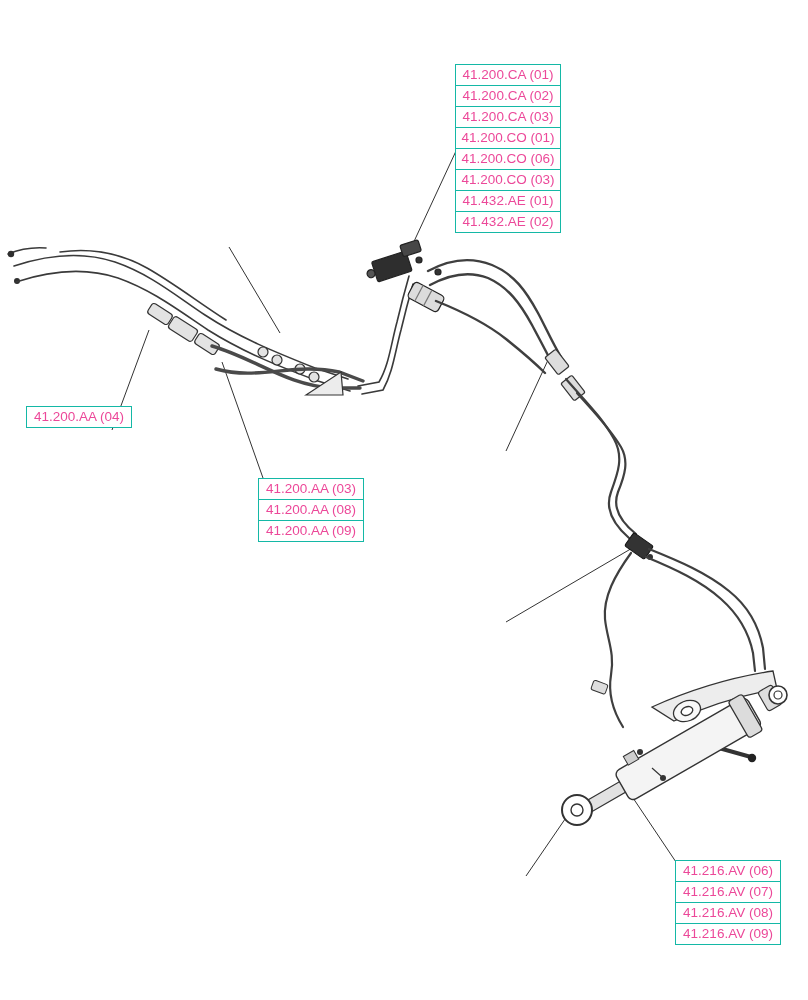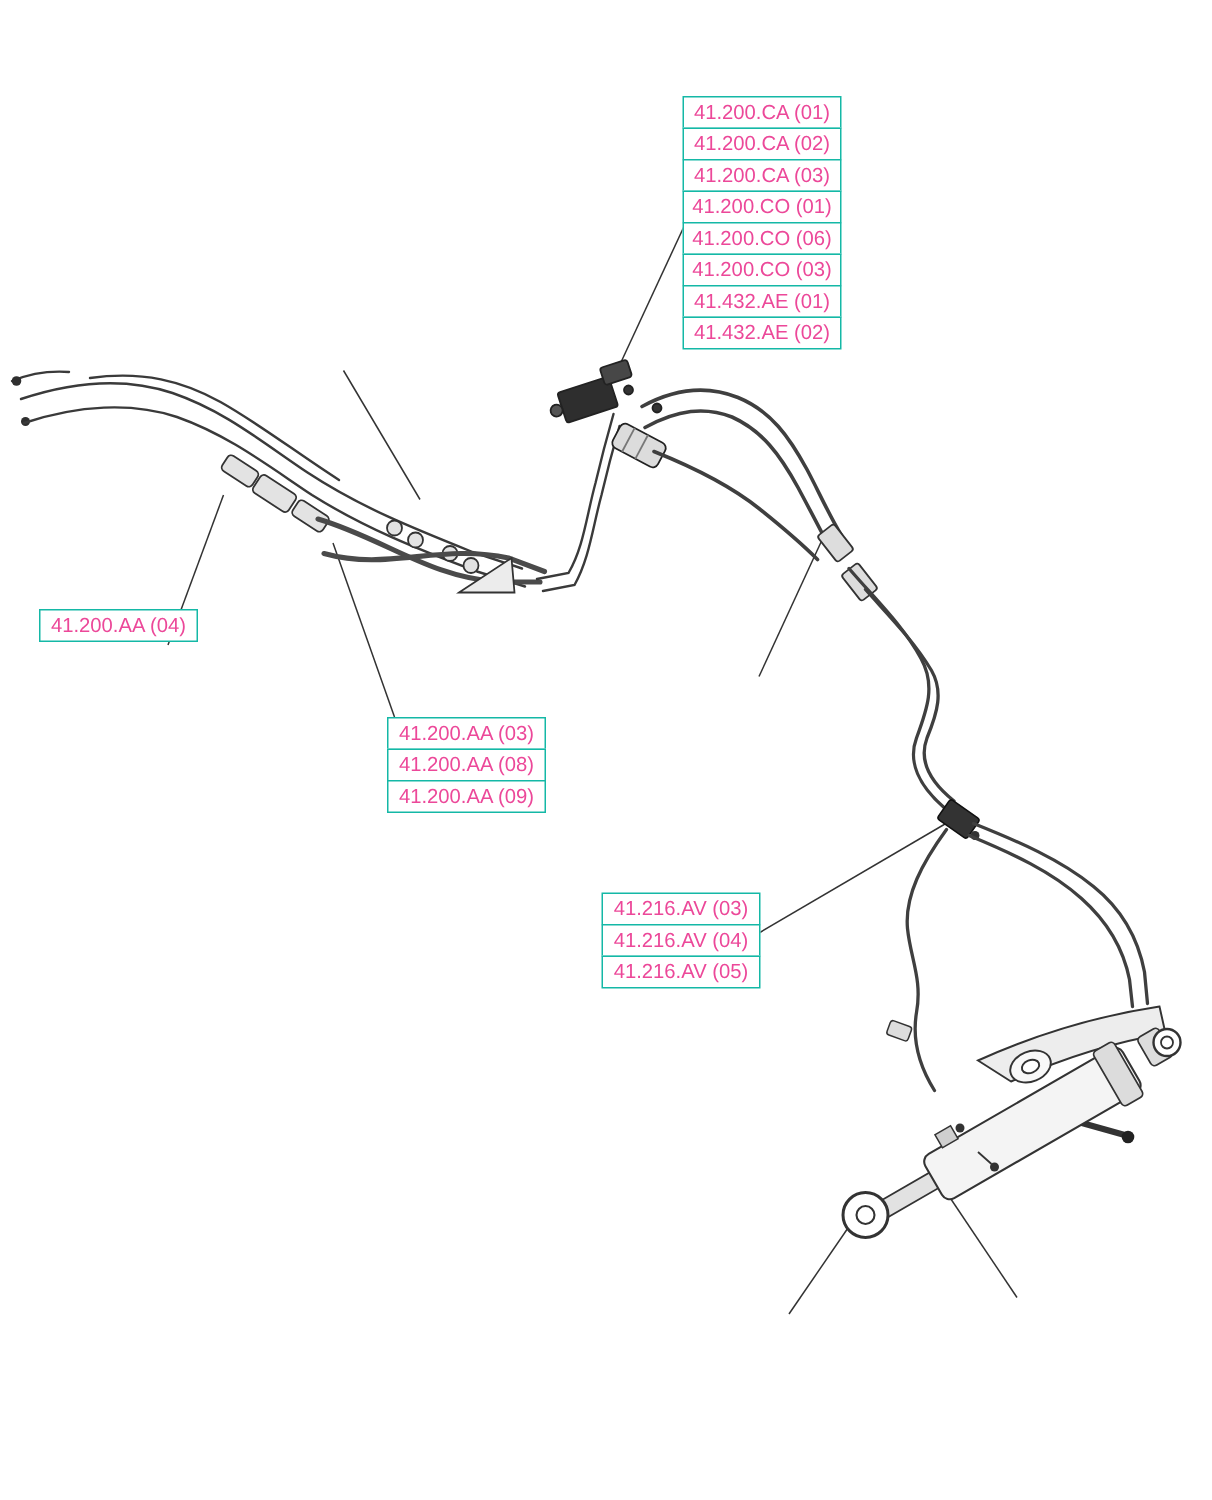--- a/index.html
+++ b/index.html
@@ -168,21 +168,22 @@
     <div class="pl">41.200.AA (04)</div>
   </div>
 
   <div class="lg" style="left:258px;top:478px">
     <div class="pl">41.200.AA (03)</div>
     <div class="pl">41.200.AA (08)</div>
     <div class="pl">41.200.AA (09)</div>
   </div>
 
 
-  <div class="lg" style="left:401px;top:595px">
-    <div class="pl">41.216.AV (03)</div>
-    <div class="pl">41.216.AV (04)</div>
-    <div class="pl">41.216.AV (05)</div>
-  </div>
 
 
+  <div class="lg" style="left:675px;top:860px">
+    <div class="pl">41.216.AV (06)</div>
+    <div class="pl">41.216.AV (07)</div>
+    <div class="pl">41.216.AV (08)</div>
+    <div class="pl">41.216.AV (09)</div>
+  </div>
 
 </div>
 
 </body></html>

